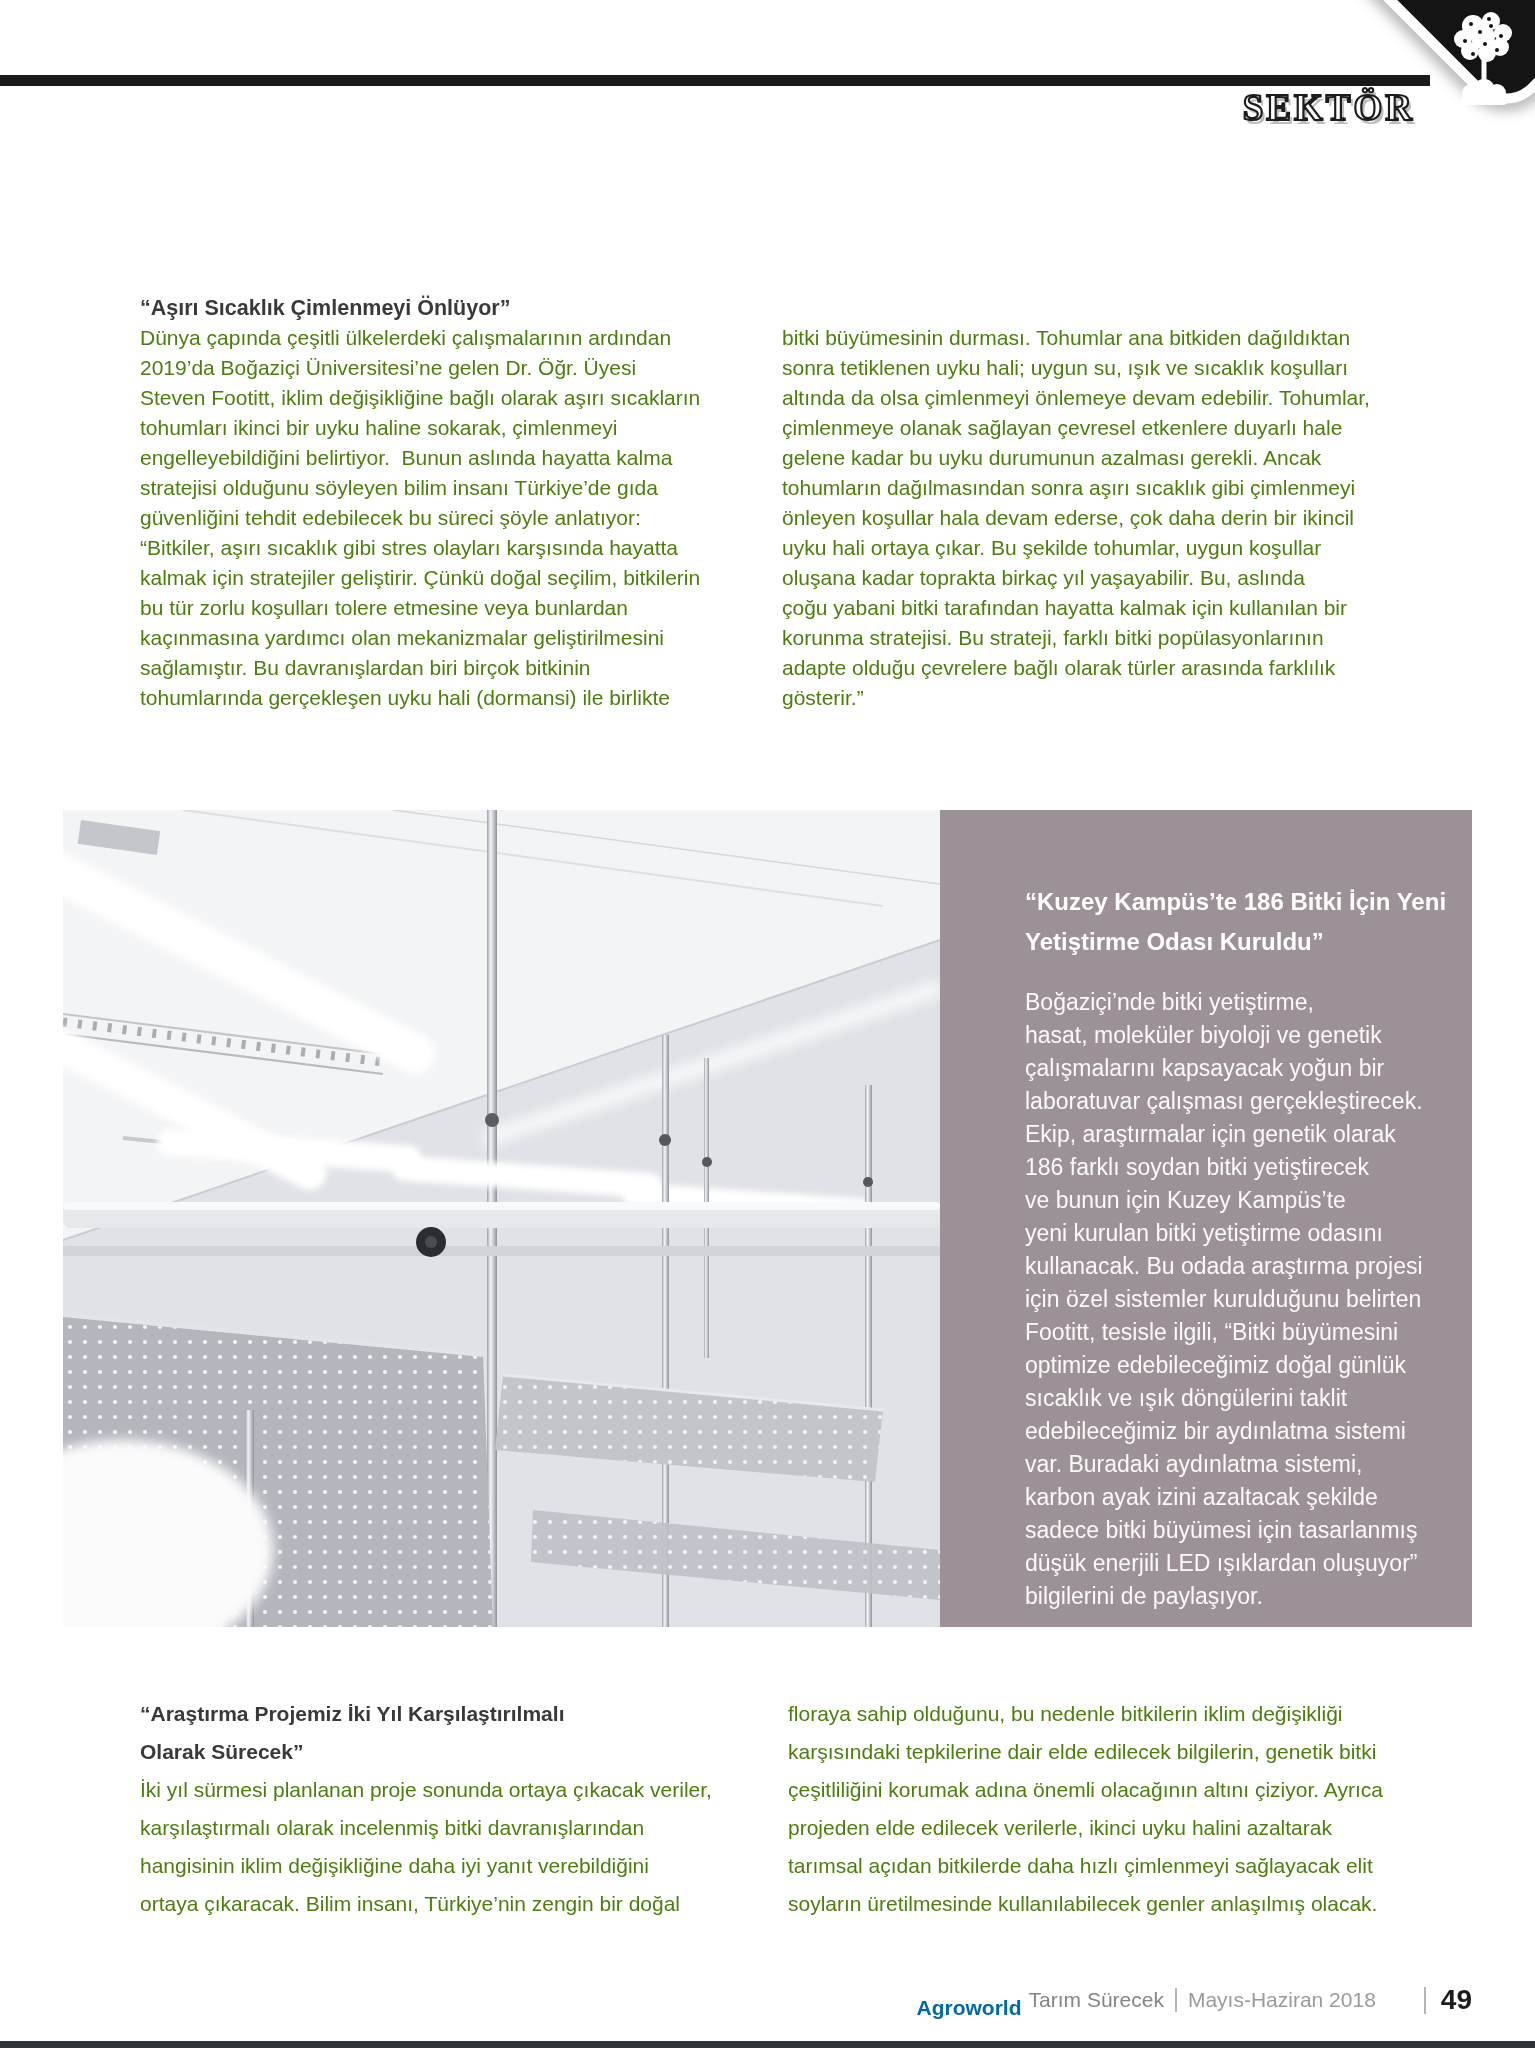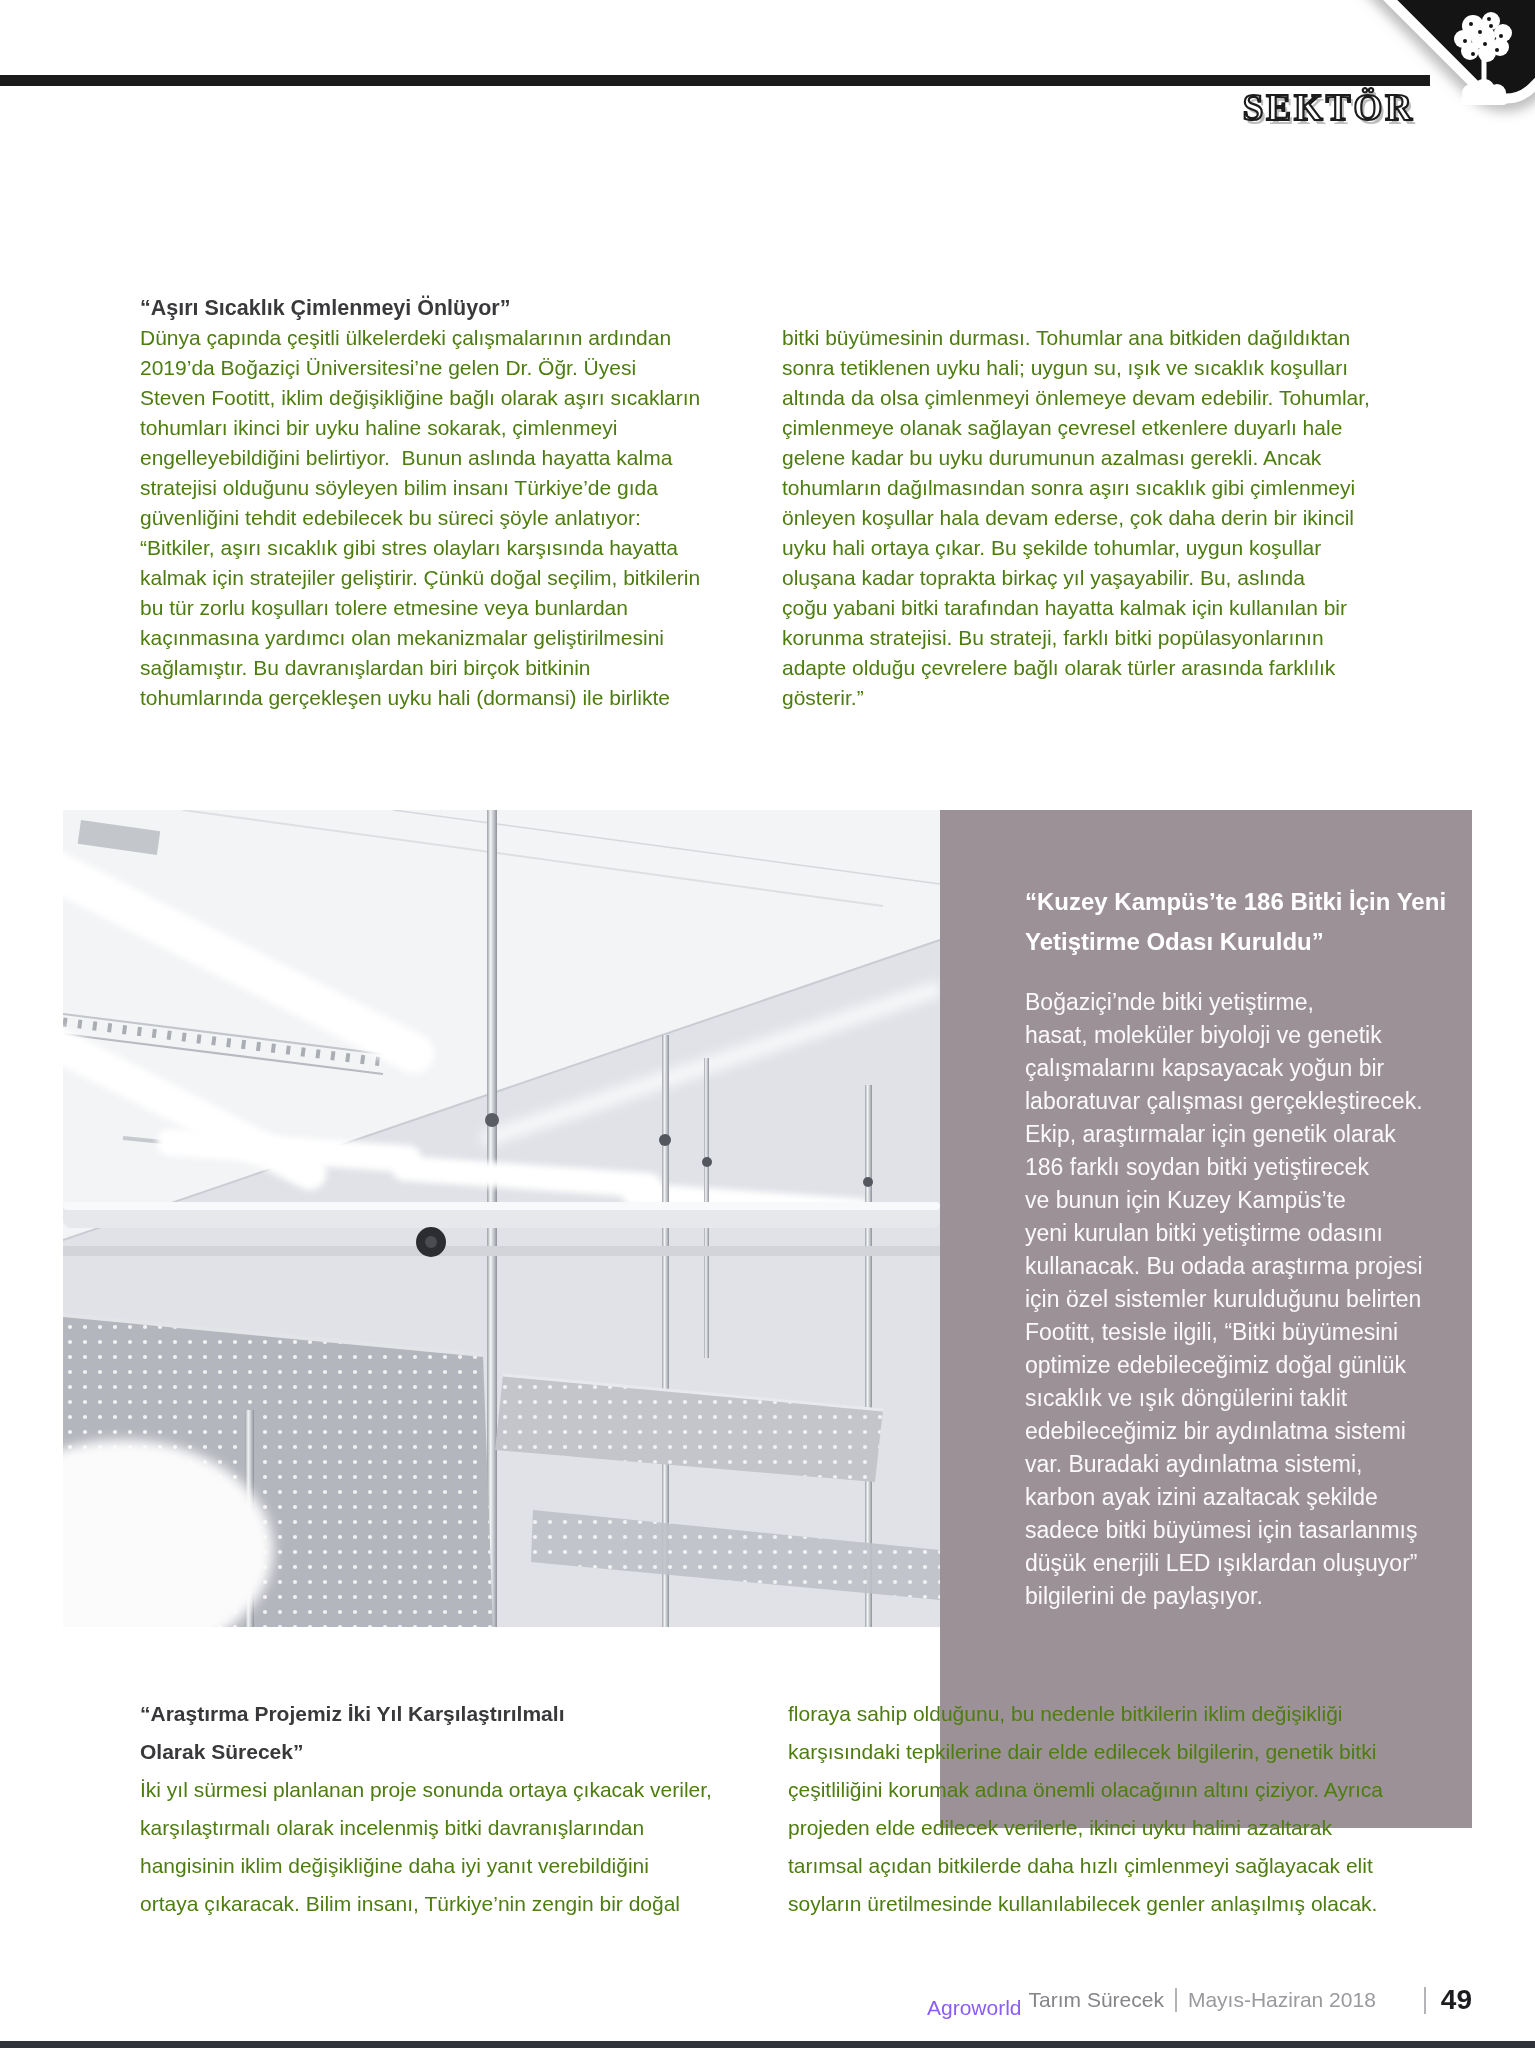--- a/index.html
+++ b/index.html
@@ -43,38 +43,38 @@
   .col-br{position:absolute;left:788px;top:1695px;}
   .bottom-lh{line-height:38px;}
   .bottom-head{line-height:38px;font-size:21px;font-weight:700;color:#39393c;margin:0;}
   
   .photo{
     position:absolute;left:63px;top:810px;width:877px;height:817px;
     overflow:hidden;background:#e9ebee;
   }
   .photo svg{display:block;width:100%;height:100%;}
   .side-panel{
-    position:absolute;left:940px;top:810px;width:532px;height:1018px;
+    position:absolute;left:940px;top:810px;width:532px;height:817px;
     background:#9d9198;
   }
   .panel-heading{
     position:absolute;left:85px;top:72px;
     font-size:24px;line-height:40px;font-weight:700;color:#ffffff;margin:0;
   }
   .panel-body{
     position:absolute;left:85px;top:176px;
     font-size:23px;line-height:33px;color:#fbf9fa;margin:0;
   }
   
   .footer{
     position:absolute;top:1984px;right:63px;height:32px;
     display:flex;align-items:center;
     font-size:21px;color:#8f8f91;
   }
-  .brand-bold{font-weight:400;color:#8b5cf6;margin-top:16px;}
+  .brand-bold{font-weight:700;color:#0369a1;margin-top:16px;}
   .brand-rest{margin-left:7px;color:#85858a;}
   .foot-sep{width:2px;height:24px;background:#b4b4b8;margin:0 11px;}
   .foot-sep.tall{height:27px;margin-left:48px;margin-right:15px;}
   .issue{color:#9a9a9e;}
   .page-number{font-weight:700;font-size:28px;color:#1d1d1f;}
   .bottom-bar{
     position:absolute;left:0;bottom:0;width:100%;height:7px;background:#31333a;
   }
 </style>
 </head>

